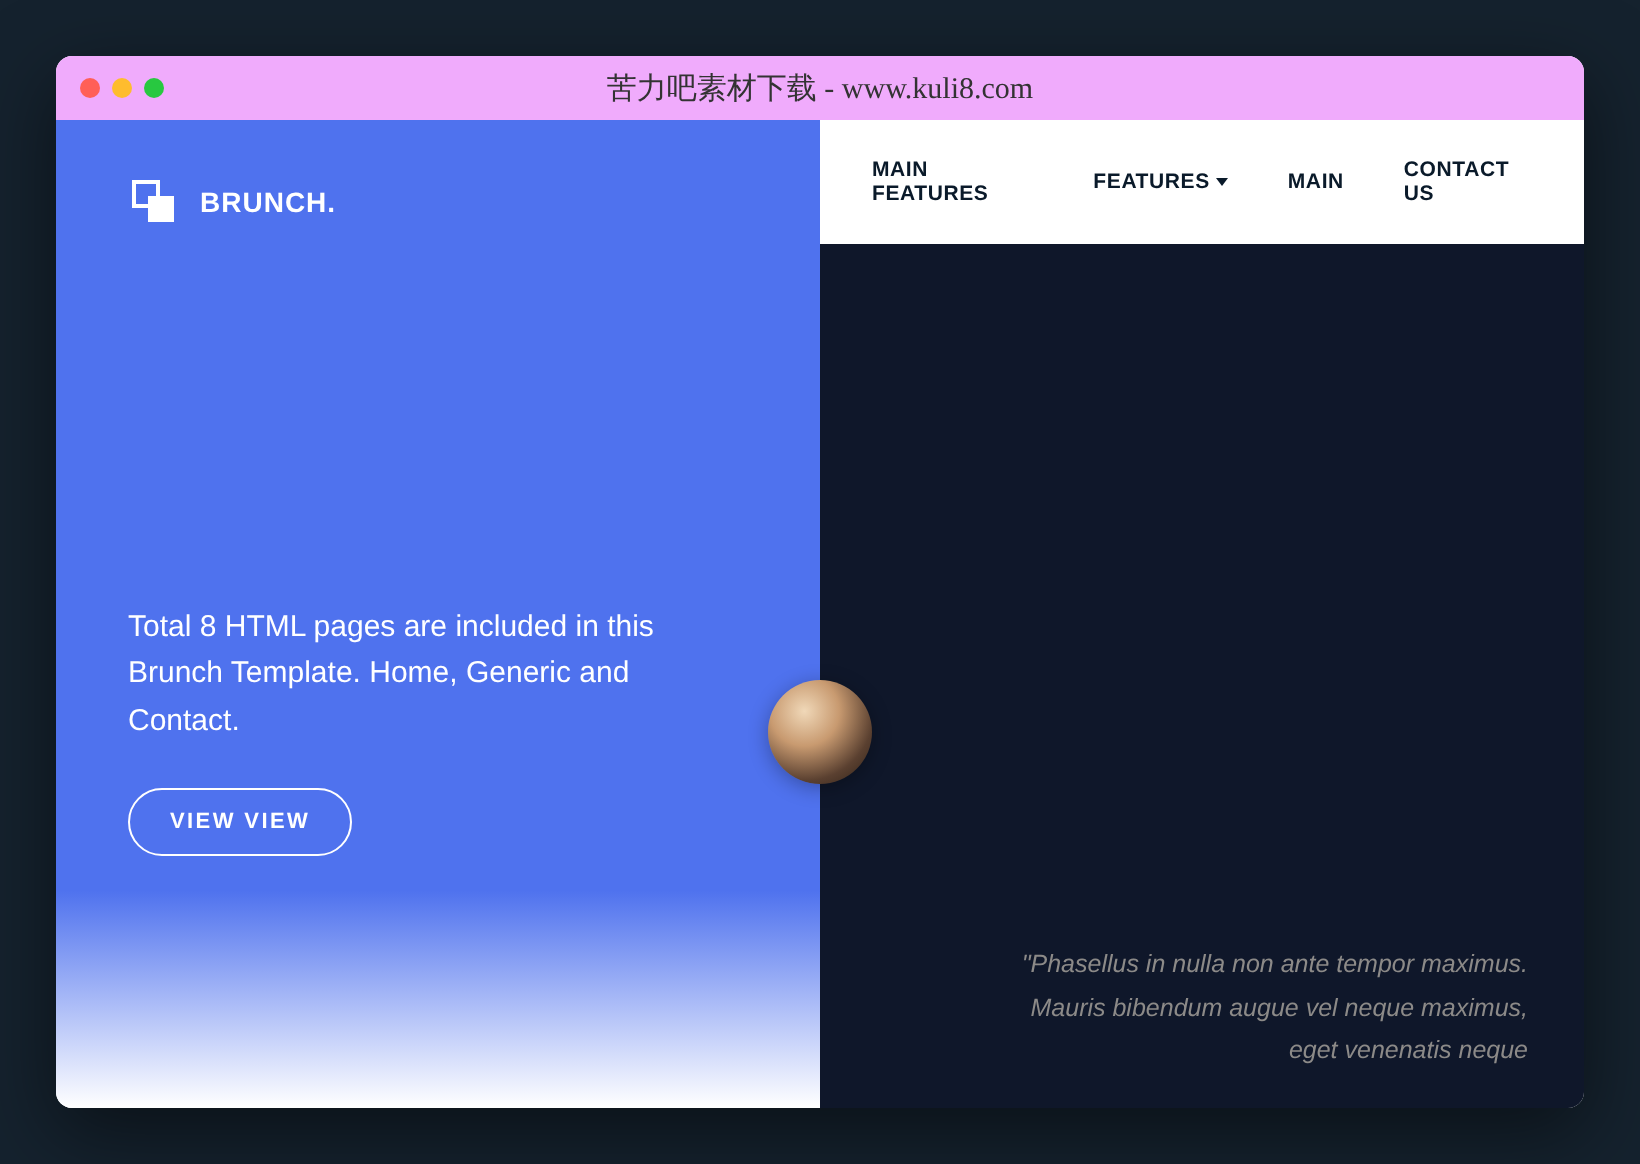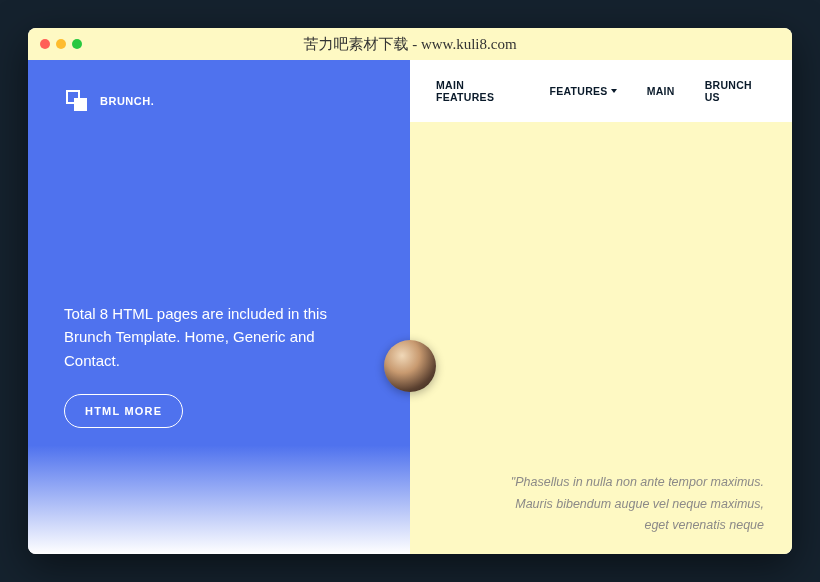--- a/index.html
+++ b/index.html
@@ -15,21 +15,21 @@
   width: 764px;
   height: 526px;
   background: #fff;
   border-radius: 8px;
   box-shadow: 0 12px 40px rgba(0,0,0,0.5);
   overflow: hidden;
   position: relative;
 }
 .titlebar {
   height: 32px;
-  background: #fef9c3;
+  background: #f0abfc;
   display: flex;
   align-items: center;
   padding: 16px 12px;
   position: relative;
 }
 .dots { display: flex; gap: 6px; }
 .dot { width: 10px; height: 10px; border-radius: 50%; }
 .dot.red { background: #ff5f57; }
 .dot.yel { background: #febc2e; }
 .dot.grn { background: #28c840; }
@@ -48,32 +48,32 @@
 }
 .left {
   width: 50%;
   background: linear-gradient(to bottom, #4f72ee 0%, #4f72ee 78%, #ffffff 100%);
   position: relative;
   padding: 28px 36px;
   color: #fff;
 }
 .right {
   width: 50%;
-  background: #fef9c3;
+  background: #0f172a;
   position: relative;
 }
 .brand {
   display: flex;
   align-items: center;
   gap: 10px;
 }
 .brand svg { width: 26px; height: 26px; }
 .brand-text {
   font-weight: 800;
-  font-size: 11px;
+  font-size: 14px;
   letter-spacing: 0.5px;
 }
 .hero {
   position: absolute;
   top: 242px;
   left: 36px;
   right: 48px;
 }
 .hero-text {
   font-size: 15px;
@@ -164,38 +164,38 @@
       <div class="brand">
         <svg viewBox="0 0 26 26">
           <rect x="3" y="3" width="12" height="12" fill="none" stroke="#fff" stroke-width="2"></rect>
           <rect x="10" y="10" width="13" height="13" fill="#fff"></rect>
         </svg>
         <span class="brand-text">BRUNCH.</span>
       </div>
 
       <div class="hero">
         <div class="hero-text">Total 8 HTML pages are included in this Brunch Template. Home, Generic and Contact.</div>
-        <button class="btn">HTML MORE</button>
+        <button class="btn">VIEW VIEW</button>
       </div>
     </div>
 
     <div class="right">
       <div class="navbar">
         <div class="nav-item">
           <span>MAIN FEATURES</span>
         </div>
         <div class="nav-item">
           <span>FEATURES</span>
           <span class="caret"></span>
         </div>
         <div class="nav-item">
           <span>MAIN</span>
         </div>
         <div class="nav-item">
-          <span>BRUNCH US</span>
+          <span>CONTACT US</span>
         </div>
       </div>
 
       <div class="quote">"Phasellus in nulla non ante tempor maximus. Mauris bibendum augue vel neque maximus, eget venenatis neque</div>
     </div>
 
     <div class="avatar"></div>
 
   </div>
 </div>

